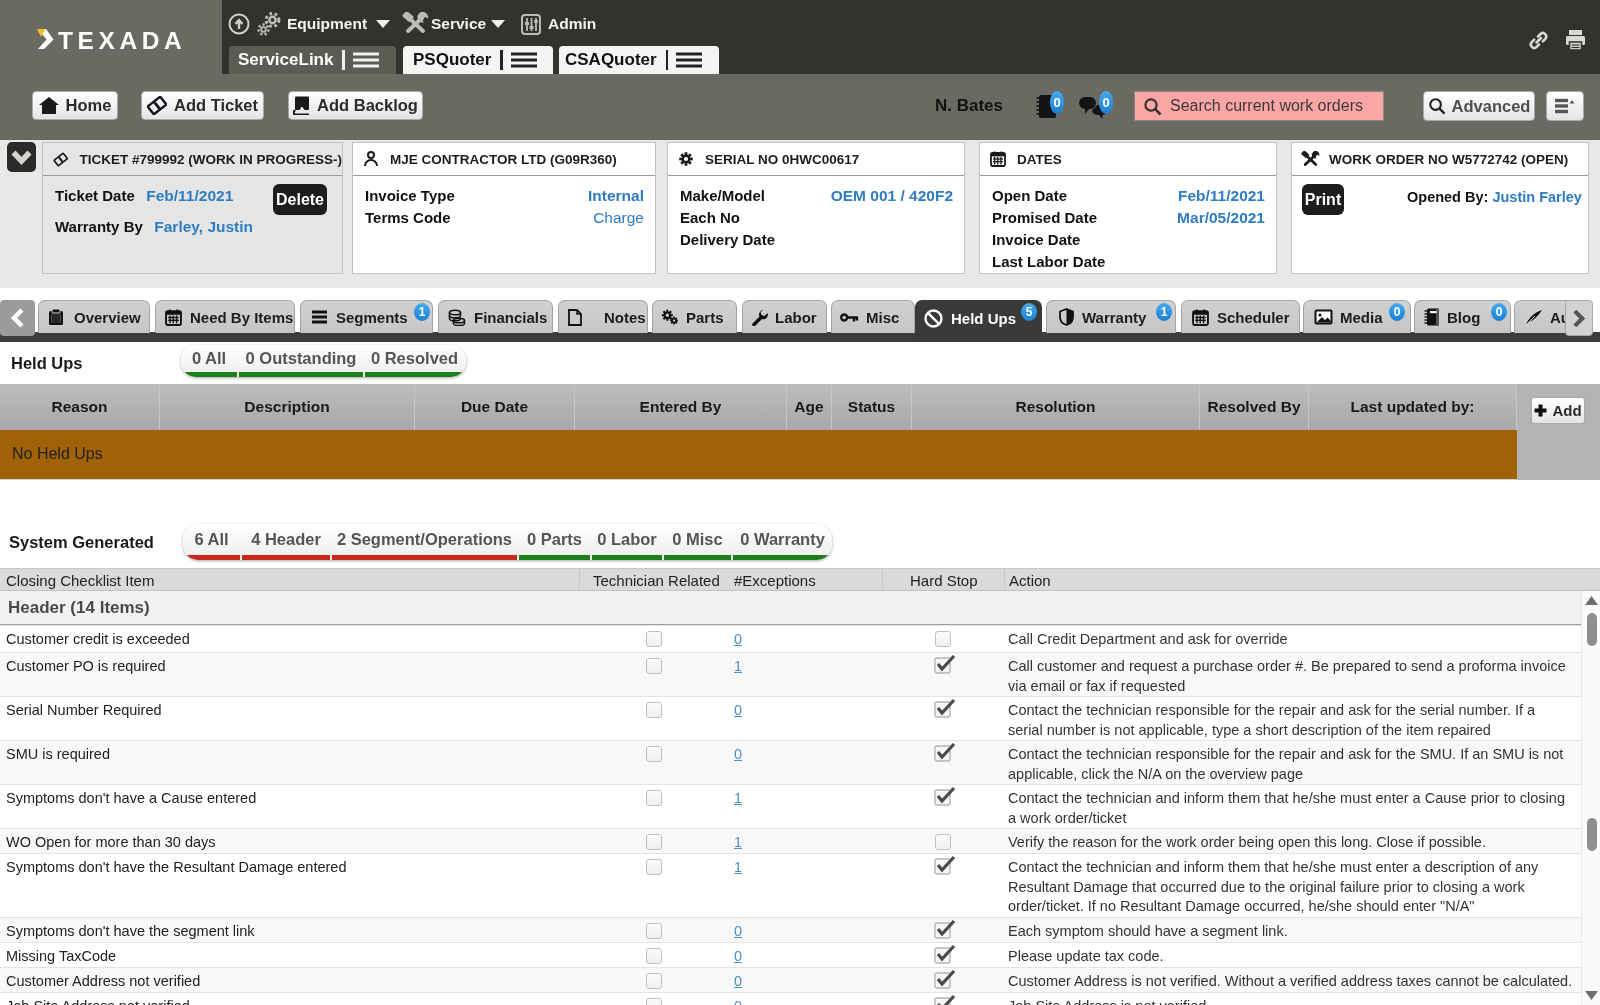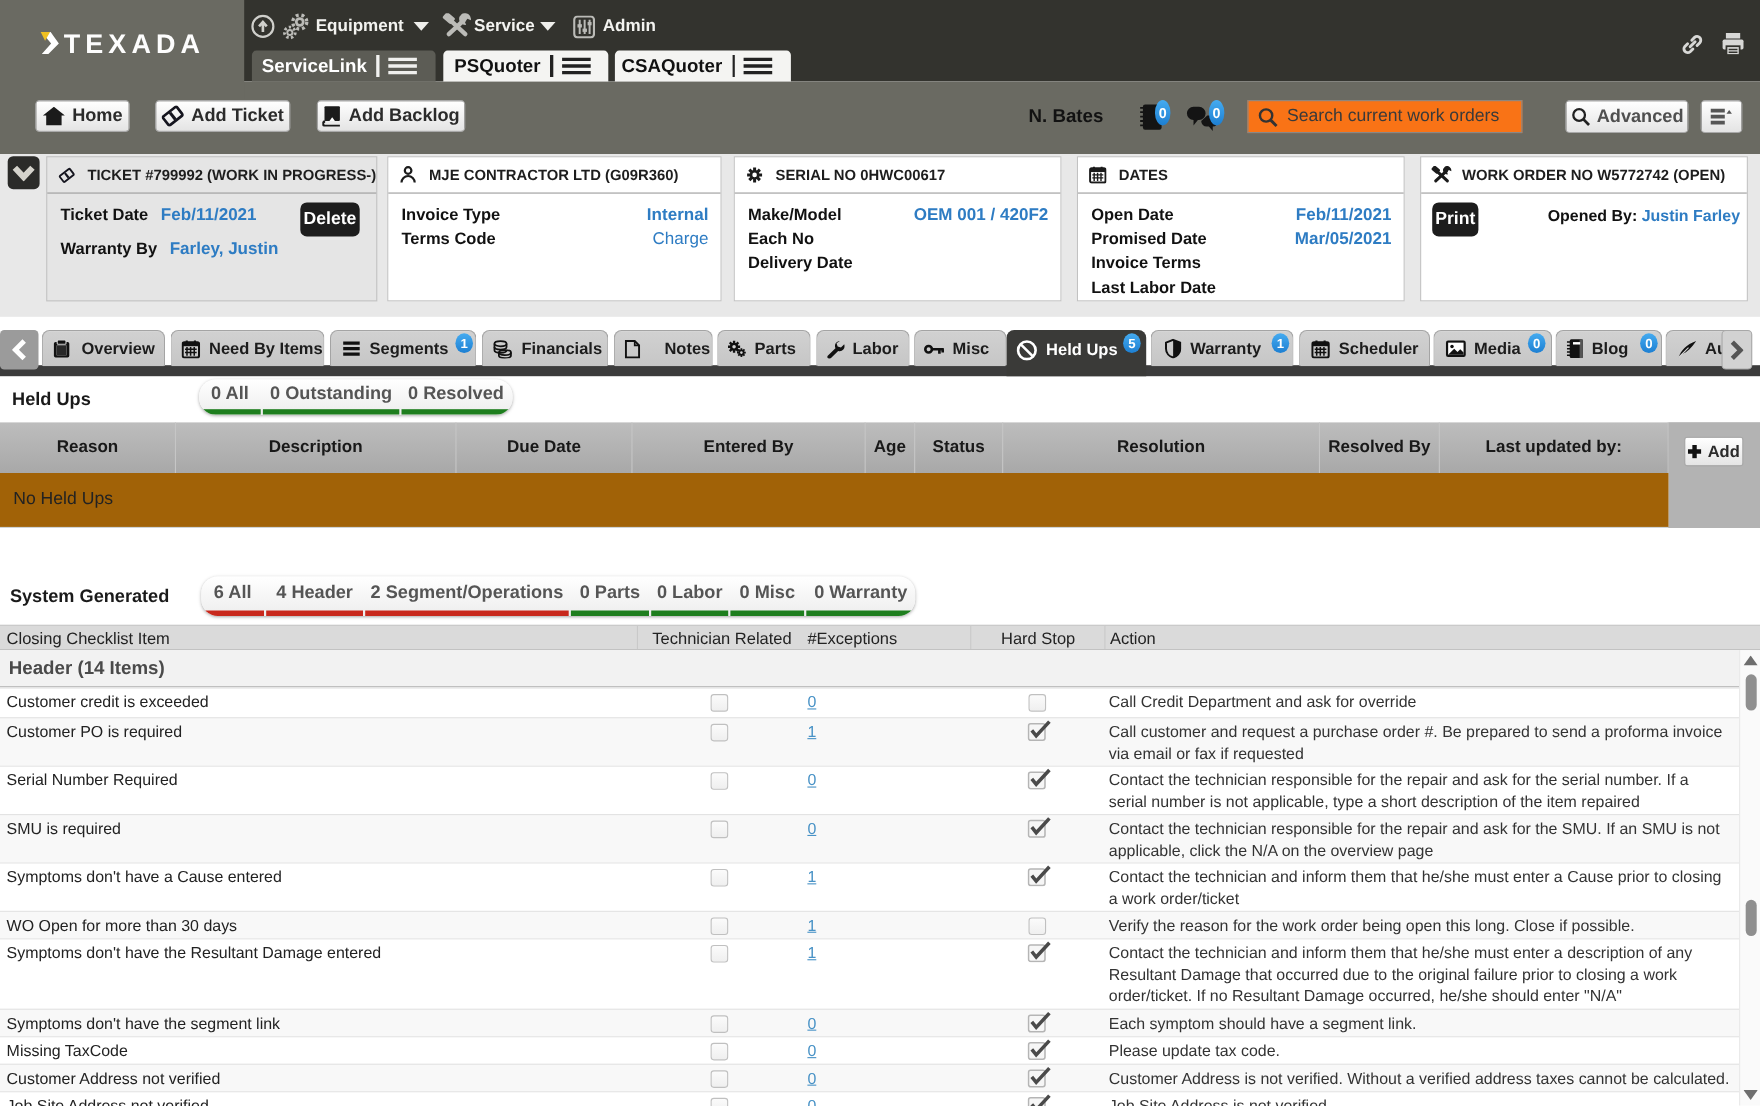--- a/index.html
+++ b/index.html
@@ -154,21 +154,21 @@
     </g>
 </svg>
 <div class="badge" style="left:1050px;top:91px;width:14px;height:23px;line-height:23px;font-size:13px;border-radius:7px/11px">0</div>
 
 <svg class="abs" style="left:1078px;top:96px" width="28" height="23" viewBox="0 0 28 23">
   <path d="M1 7 a6 6 0 0 1 6 -6 h5 a6 6 0 0 1 0 12 h-1 l-4 5 v-5 h-0 a6 6 0 0 1 -6 -6 Z" fill="#141414"></path>
   <path d="M14 14 a5 5 0 0 0 5 5 h2 l3.5 4 v-4 a5 5 0 0 0 0 -10 h-5" fill="#141414"></path>
 </svg>
 <div class="badge" style="left:1099px;top:91px;width:14px;height:23px;line-height:23px;font-size:13px;border-radius:7px/11px">0</div>
 
-<div class="abs" style="left:1134px;top:91px;width:250px;height:30px;background:#f97316;border:1px solid #888;display:flex;align-items:center">
+<div class="abs" style="left:1134px;top:91px;width:250px;height:30px;background:#fca5a5;border:1px solid #888;display:flex;align-items:center">
   <svg width="19" height="19" viewBox="0 0 19 19" style="margin-left:8px">
       <circle cx="8" cy="8" r="5.6" fill="none" stroke="#333" stroke-width="2.2"></circle>
       <line x1="12.2" y1="12.2" x2="17.5" y2="17.5" stroke="#333" stroke-width="2.6"></line>
     </svg>
   <span style="margin-left:8px;font-size:16px;color:#3a3a3a">Search current work orders</span>
 </div>
 <div class="abs btn3d" style="left:1423px;top:91px;width:112px;height:30px;font-size:16.5px;color:#4f4f4f">
   <svg width="18" height="18" viewBox="0 0 19 19" style="margin-right:6px">
       <circle cx="8" cy="8" r="5.6" fill="none" stroke="#222" stroke-width="2.2"></circle>
       <line x1="12.2" y1="12.2" x2="17.5" y2="17.5" stroke="#222" stroke-width="2.6"></line>
@@ -252,21 +252,21 @@
           <line x1="3" y1="10.7" x2="13" y2="10.7"></line>
           <line x1="4.7" y1="6" x2="4.7" y2="13.5"></line>
           <line x1="7.8" y1="6" x2="7.8" y2="13.5"></line>
           <line x1="10.9" y1="6" x2="10.9" y2="13.5"></line>
         </g>
       </svg>
     <span style="margin-left:11px;font-size:13.5px;font-weight:bold;color:#1d1d1d;white-space:nowrap">DATES</span>
   </div>
   <div class="cardrow" style="top:44px"><span class="cardlabel">Open Date</span><span class="blue abs" style="right:0;font-size:15.5px;font-weight:bold">Feb/11/2021</span></div>
   <div class="cardrow" style="top:66px"><span class="cardlabel">Promised Date</span><span class="blue abs" style="right:0;font-size:15.5px;font-weight:bold">Mar/05/2021</span></div>
-  <div class="cardrow" style="top:88px"><span class="cardlabel">Invoice Terms</span></div>
+  <div class="cardrow" style="top:88px"><span class="cardlabel">Invoice Date</span></div>
   <div class="cardrow" style="top:110px"><span class="cardlabel">Last Labor Date</span></div>
 </div>
 
 <div class="abs" style="left:1291px;top:142px;width:298px;height:132px;background:#fff;border:1px solid #c2c2c2">
   <div style="height:33px;display:flex;align-items:center;border-bottom:1px solid #9b9b9b">
     <svg width="19" height="17" viewBox="0 0 27 24" style="margin-left:9px">
         <g stroke="#1b1b1b" stroke-width="4" stroke-linecap="round">
           <line x1="6" y1="19" x2="20" y2="6"></line>
           <line x1="7" y1="6" x2="21" y2="19"></line>
         </g>

